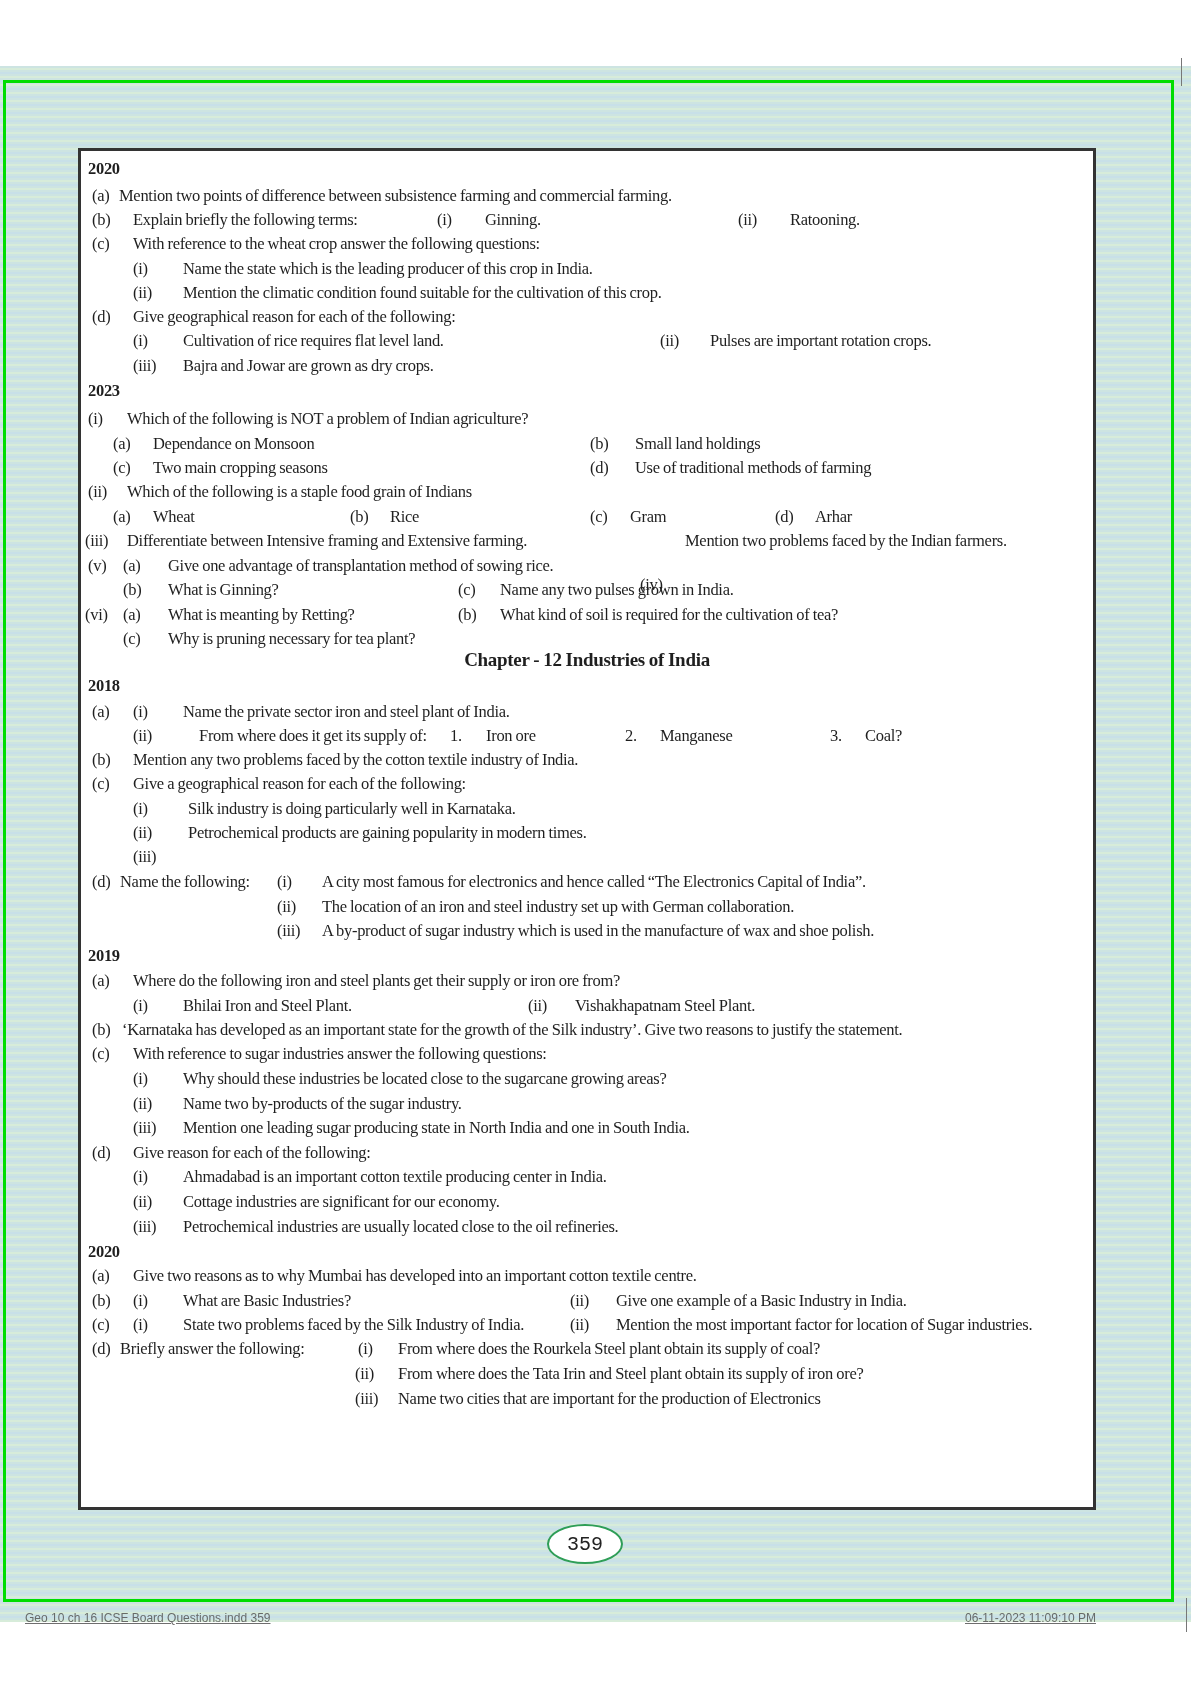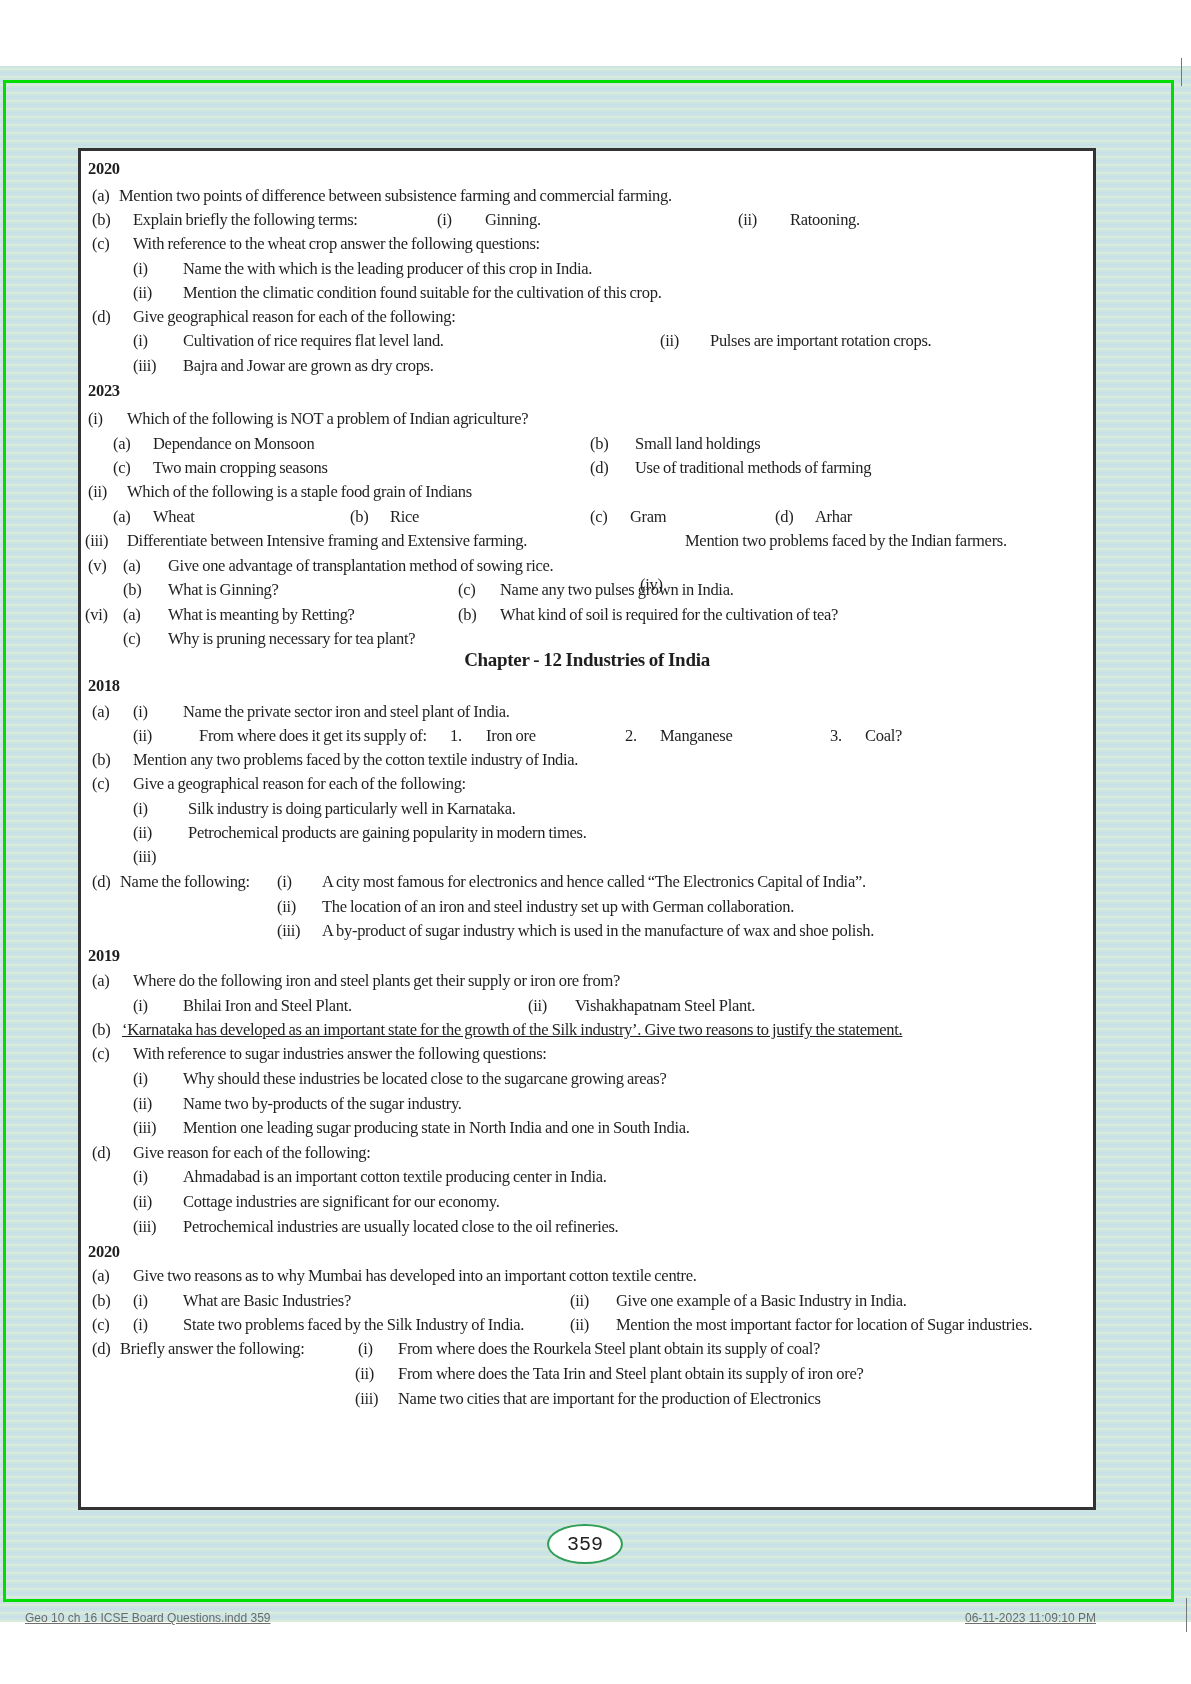--- a/index.html
+++ b/index.html
@@ -80,21 +80,21 @@
         <span class="seg" style="left: 485px;">Ginning.</span>
         <span class="seg" style="left: 738px;">(ii)</span>
         <span class="seg" style="left: 790px;">Ratooning.</span>
       </div>
       <div class="line" style="top: 234px;">
         <span class="seg" style="left: 92px;">(c)</span>
         <span class="seg" style="left: 133px;">With reference to the wheat crop answer the following questions:</span>
       </div>
       <div class="line" style="top: 259px;">
         <span class="seg" style="left: 133px;">(i)</span>
-        <span class="seg" style="left: 183px;">Name the with which is the leading producer of this crop in India.</span>
+        <span class="seg" style="left: 183px;">Name the state which is the leading producer of this crop in India.</span>
       </div>
       <div class="line" style="top: 283px;">
         <span class="seg" style="left: 133px;">(ii)</span>
         <span class="seg" style="left: 183px;">Mention the climatic condition found suitable for the cultivation of this crop.</span>
       </div>
       <div class="line" style="top: 307px;">
         <span class="seg" style="left: 92px;">(d)</span>
         <span class="seg" style="left: 133px;">Give geographical reason for each of the following:</span>
       </div>
       <div class="line" style="top: 331px;">
@@ -228,21 +228,21 @@
         <span class="seg" style="left: 133px;">Where do the following iron and steel plants get their supply or iron ore from?</span>
       </div>
       <div class="line" style="top: 996px;">
         <span class="seg" style="left: 133px;">(i)</span>
         <span class="seg" style="left: 183px;">Bhilai Iron and Steel Plant.</span>
         <span class="seg" style="left: 528px;">(ii)</span>
         <span class="seg" style="left: 575px;">Vishakhapatnam Steel Plant.</span>
       </div>
       <div class="line" style="top: 1020px;">
         <span class="seg" style="left: 92px;">(b)</span>
-        <span class="seg" style="left: 122px; text-decoration: underline;">‘Karnataka has developed as an important state for the growth of the Silk industry’. Give two reasons to justify the statement.</span>
+        <span class="seg" style="left: 122px;">‘Karnataka has developed as an important state for the growth of the Silk industry’. Give two reasons to justify the statement.</span>
       </div>
       <div class="line" style="top: 1044px;">
         <span class="seg" style="left: 92px;">(c)</span>
         <span class="seg" style="left: 133px;">With reference to sugar industries answer the following questions:</span>
       </div>
       <div class="line" style="top: 1069px;">
         <span class="seg" style="left: 133px;">(i)</span>
         <span class="seg" style="left: 183px;">Why should these industries be located close to the sugarcane growing areas?</span>
       </div>
       <div class="line" style="top: 1094px;">

